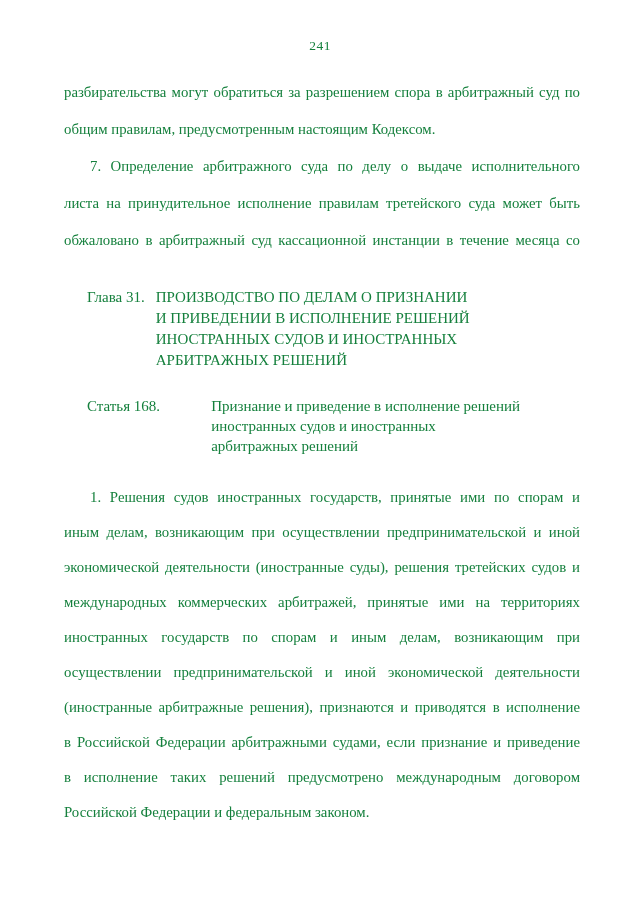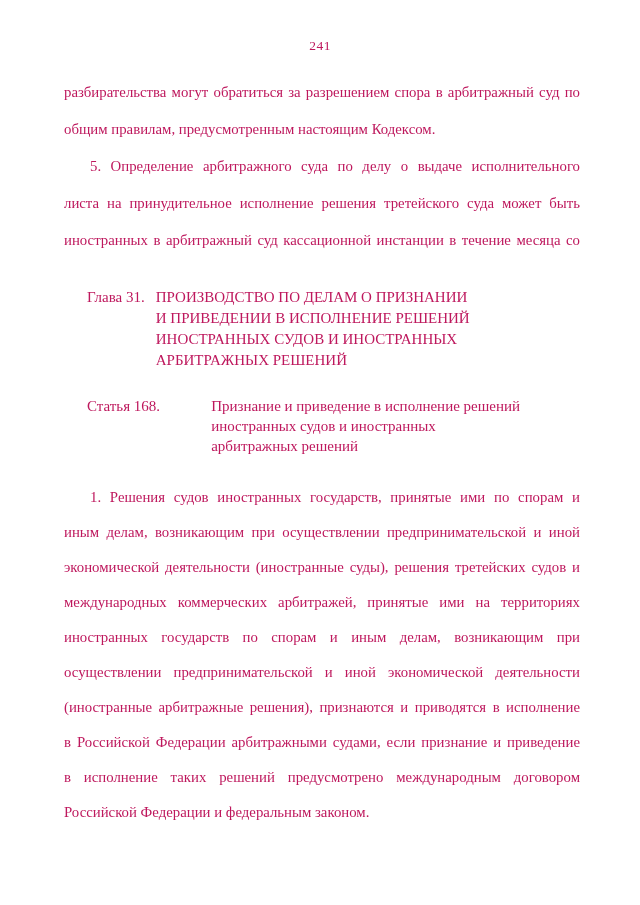--- a/index.html
+++ b/index.html
@@ -5,21 +5,21 @@
   html, body {
     margin: 0;
     padding: 0;
     background: #ffffff;
   }
   .page {
     position: relative;
     width: 640px;
     height: 905px;
     background: #ffffff;
-    color: #be185d;
+    color: #15803d;
     font-family: "Liberation Serif", "DejaVu Serif", serif;
     overflow: hidden;
     box-sizing: border-box;
     padding-top: 38px;
   }
   .page-number {
     text-align: center;
     font-size: 13.5px;
     line-height: 16px;
     letter-spacing: 0.5px;
@@ -86,23 +86,23 @@
   <div class="page-number">241</div>
 
   <div class="text-block">
 
     <div class="body-para first">
       <div class="body-line">разбирательства могут обратиться за разрешением спора в арбитражный суд по</div>
       <div class="body-line last-line">общим правилам, предусмотренным настоящим Кодексом.</div>
     </div>
 
     <div class="body-para">
-      <div class="body-line indent">5. Определение арбитражного суда по делу о выдаче исполнительного</div>
-      <div class="body-line">листа на принудительное исполнение решения третейского суда может быть</div>
-      <div class="body-line">иностранных в арбитражный суд кассационной инстанции в течение месяца со</div>
+      <div class="body-line indent">7. Определение арбитражного суда по делу о выдаче исполнительного</div>
+      <div class="body-line">листа на принудительное исполнение правилам третейского суда может быть</div>
+      <div class="body-line">обжаловано в арбитражный суд кассационной инстанции в течение месяца со</div>
     </div>
 
   </div>
 
   <div class="chapter-heading">
     <span class="heading-label">Глава 31.</span>
     <span class="heading-lines">
       <div class="heading-line">ПРОИЗВОДСТВО ПО ДЕЛАМ О ПРИЗНАНИИ</div>
       <div class="heading-line">И ПРИВЕДЕНИИ В ИСПОЛНЕНИЕ РЕШЕНИЙ</div>
       <div class="heading-line">ИНОСТРАННЫХ СУДОВ И ИНОСТРАННЫХ</div>

